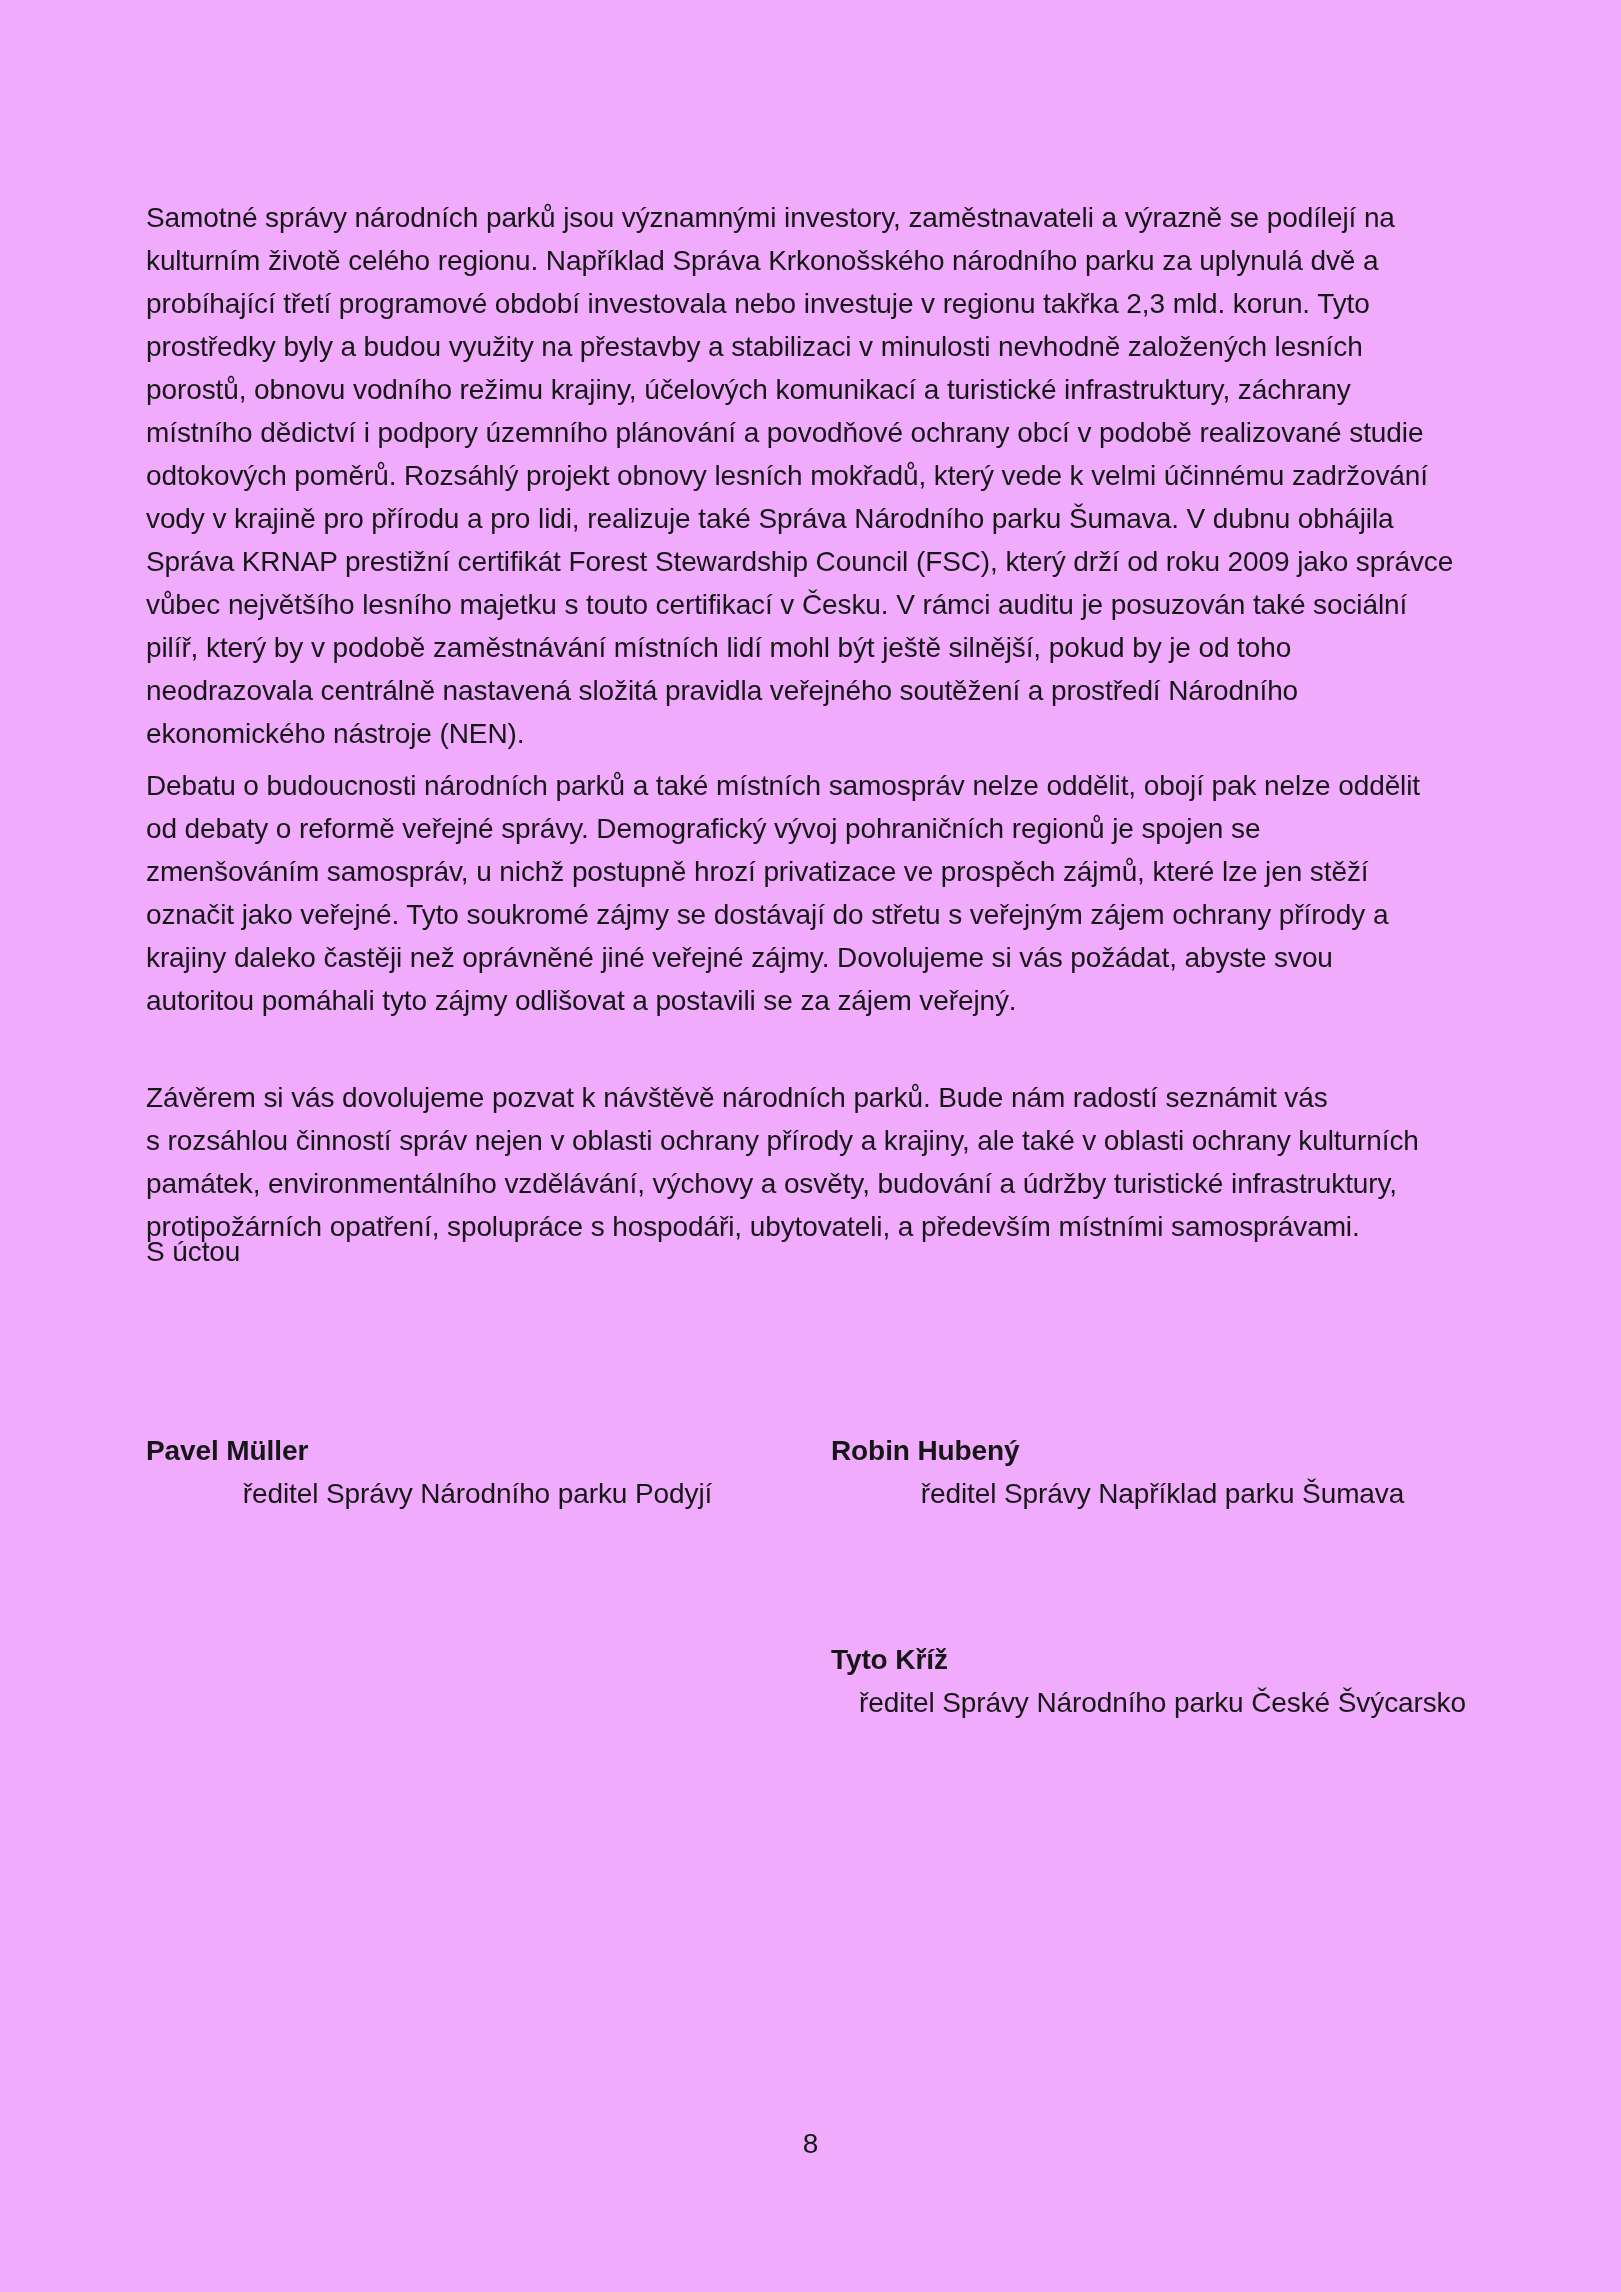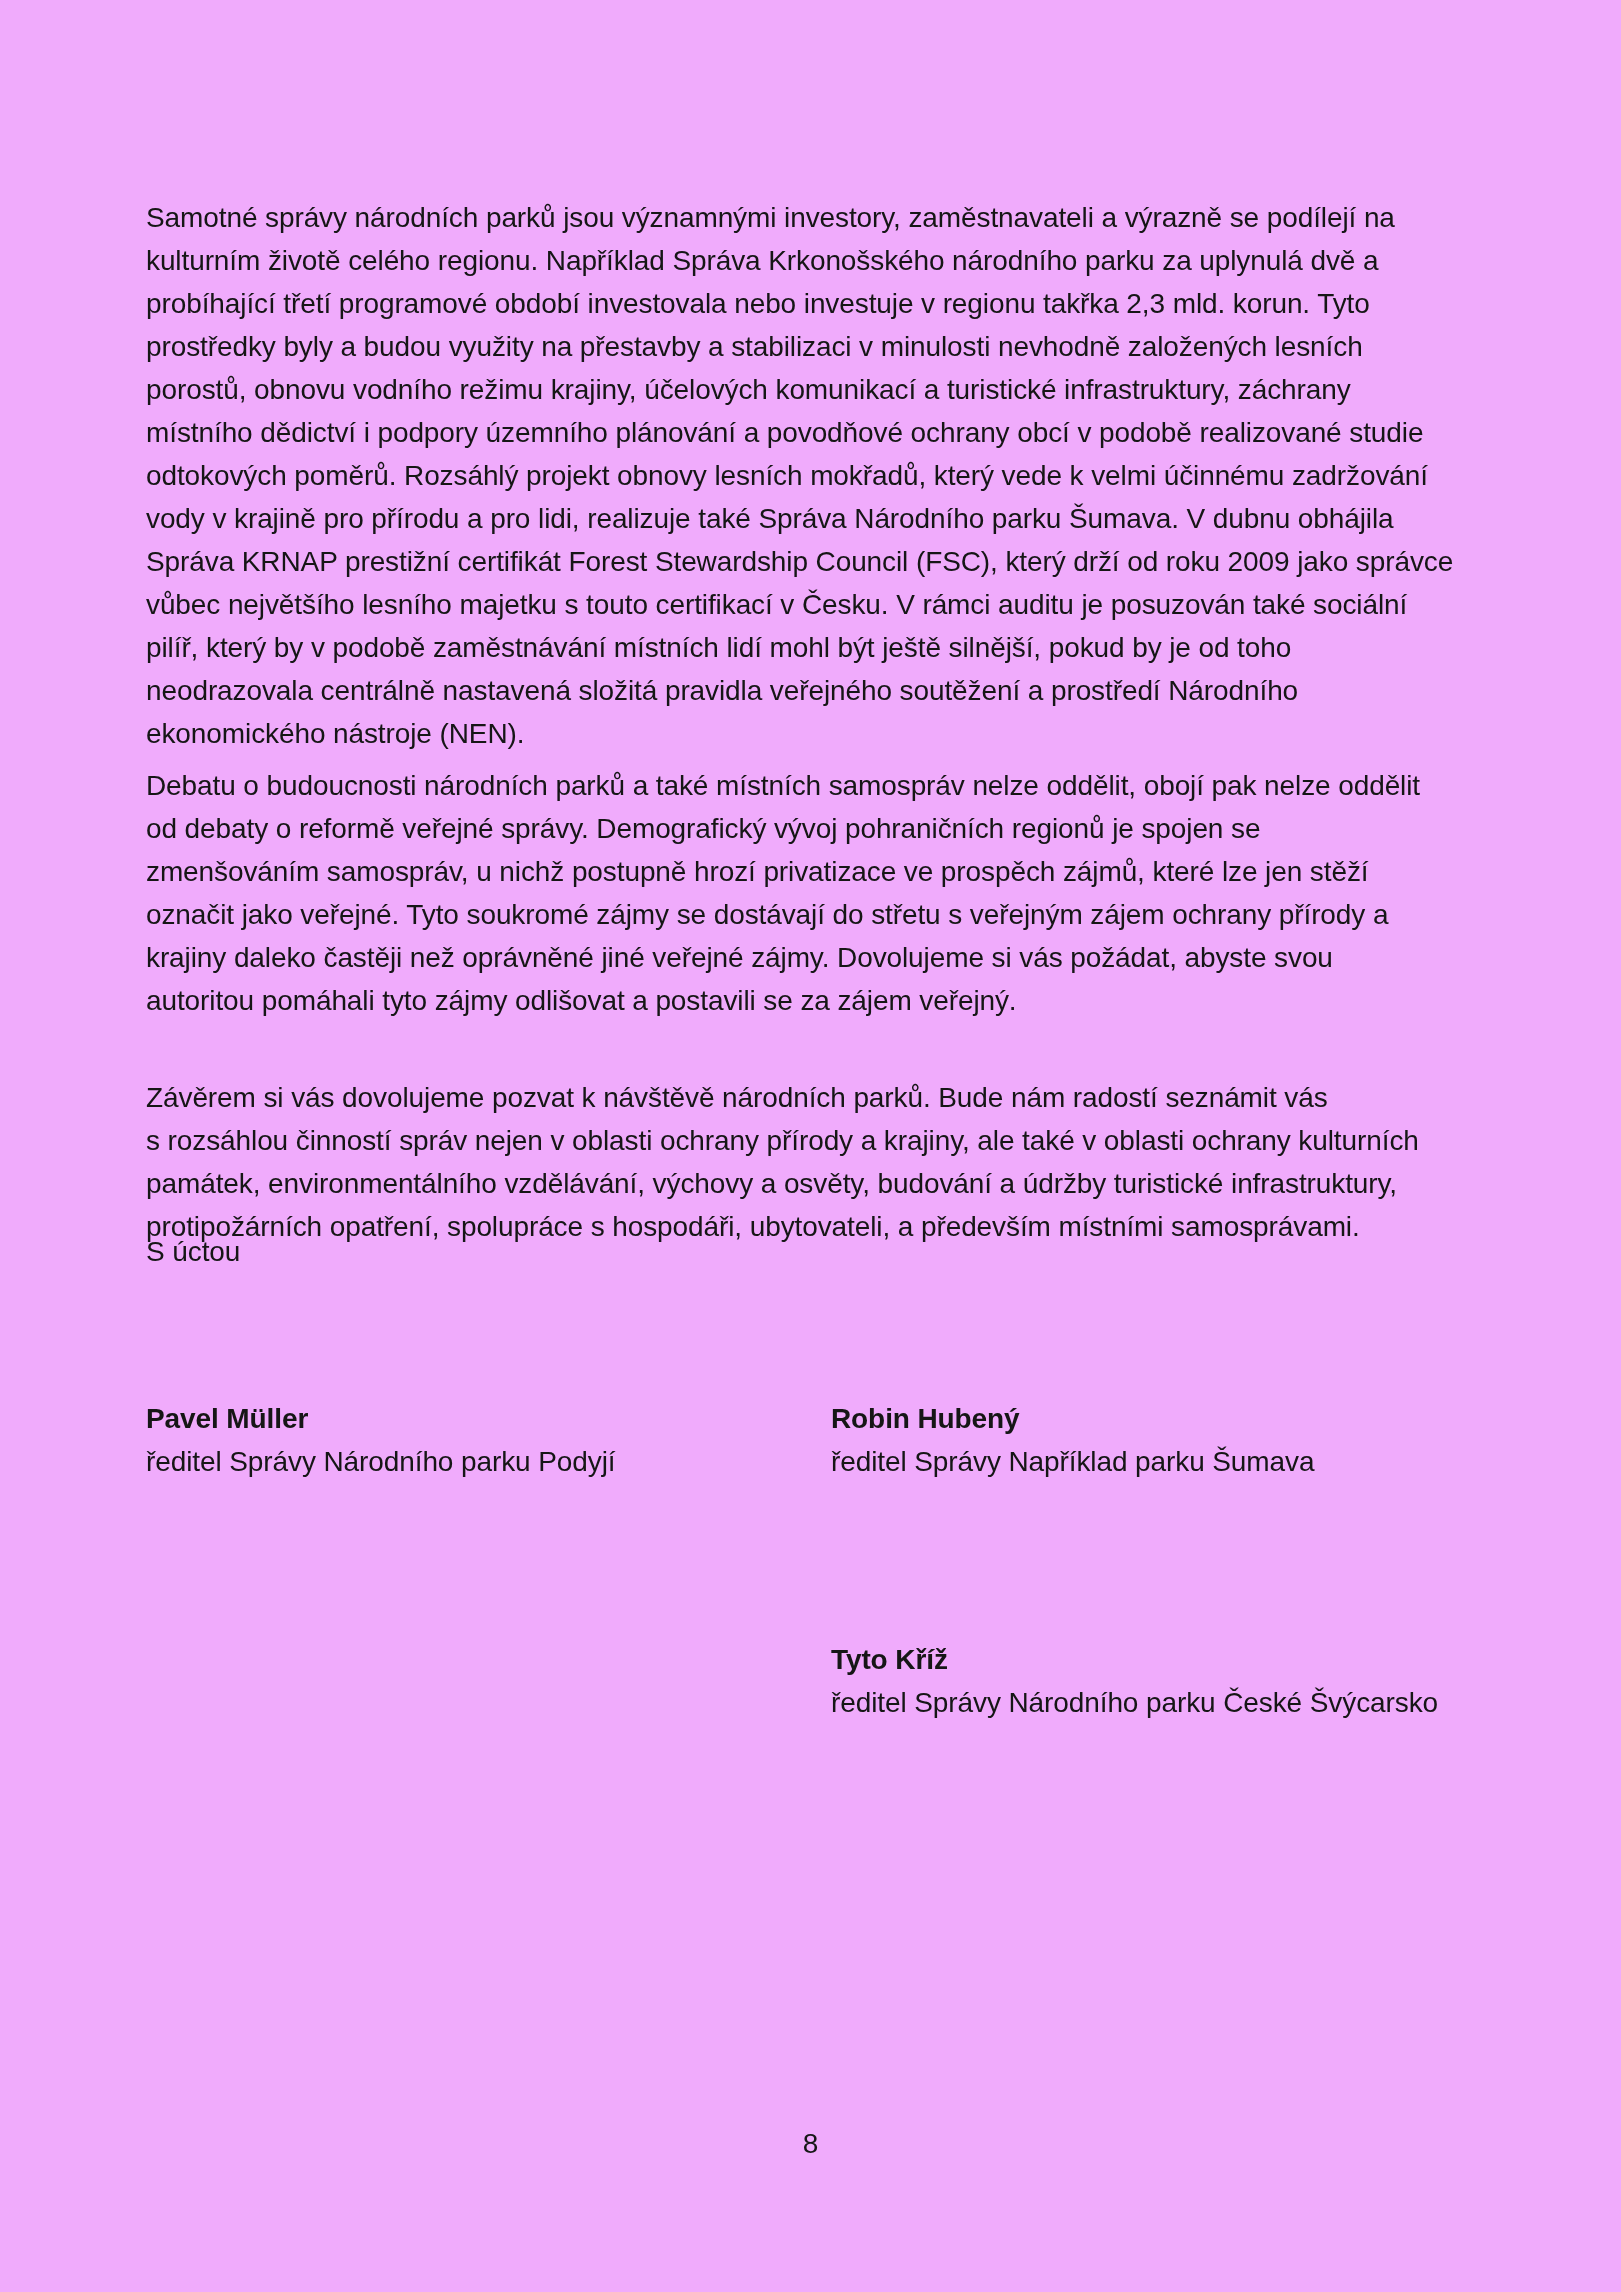--- a/index.html
+++ b/index.html
@@ -36,22 +36,23 @@
     font-size: 28px;
     line-height: 43px;
     letter-spacing: -0.1px;
   }
   .sig-name {
     font-weight: bold;
     white-space: pre-line;
   }
   .sig-titles {
     white-space: pre-line;
+    text-align: center;
   }
-  .sig-row-1 { top: 1397px; }
+  .sig-row-1 { top: 1429px; }
   .sig-row-2 { top: 1638px; }
   .sig-col-left  { left: 146px; }
   .sig-col-right { left: 831px; }
   .page-number {
     position: absolute;
     top: 2122px;
     left: 0;
     width: 1621px;
     text-align: center;
     font-size: 28px;

